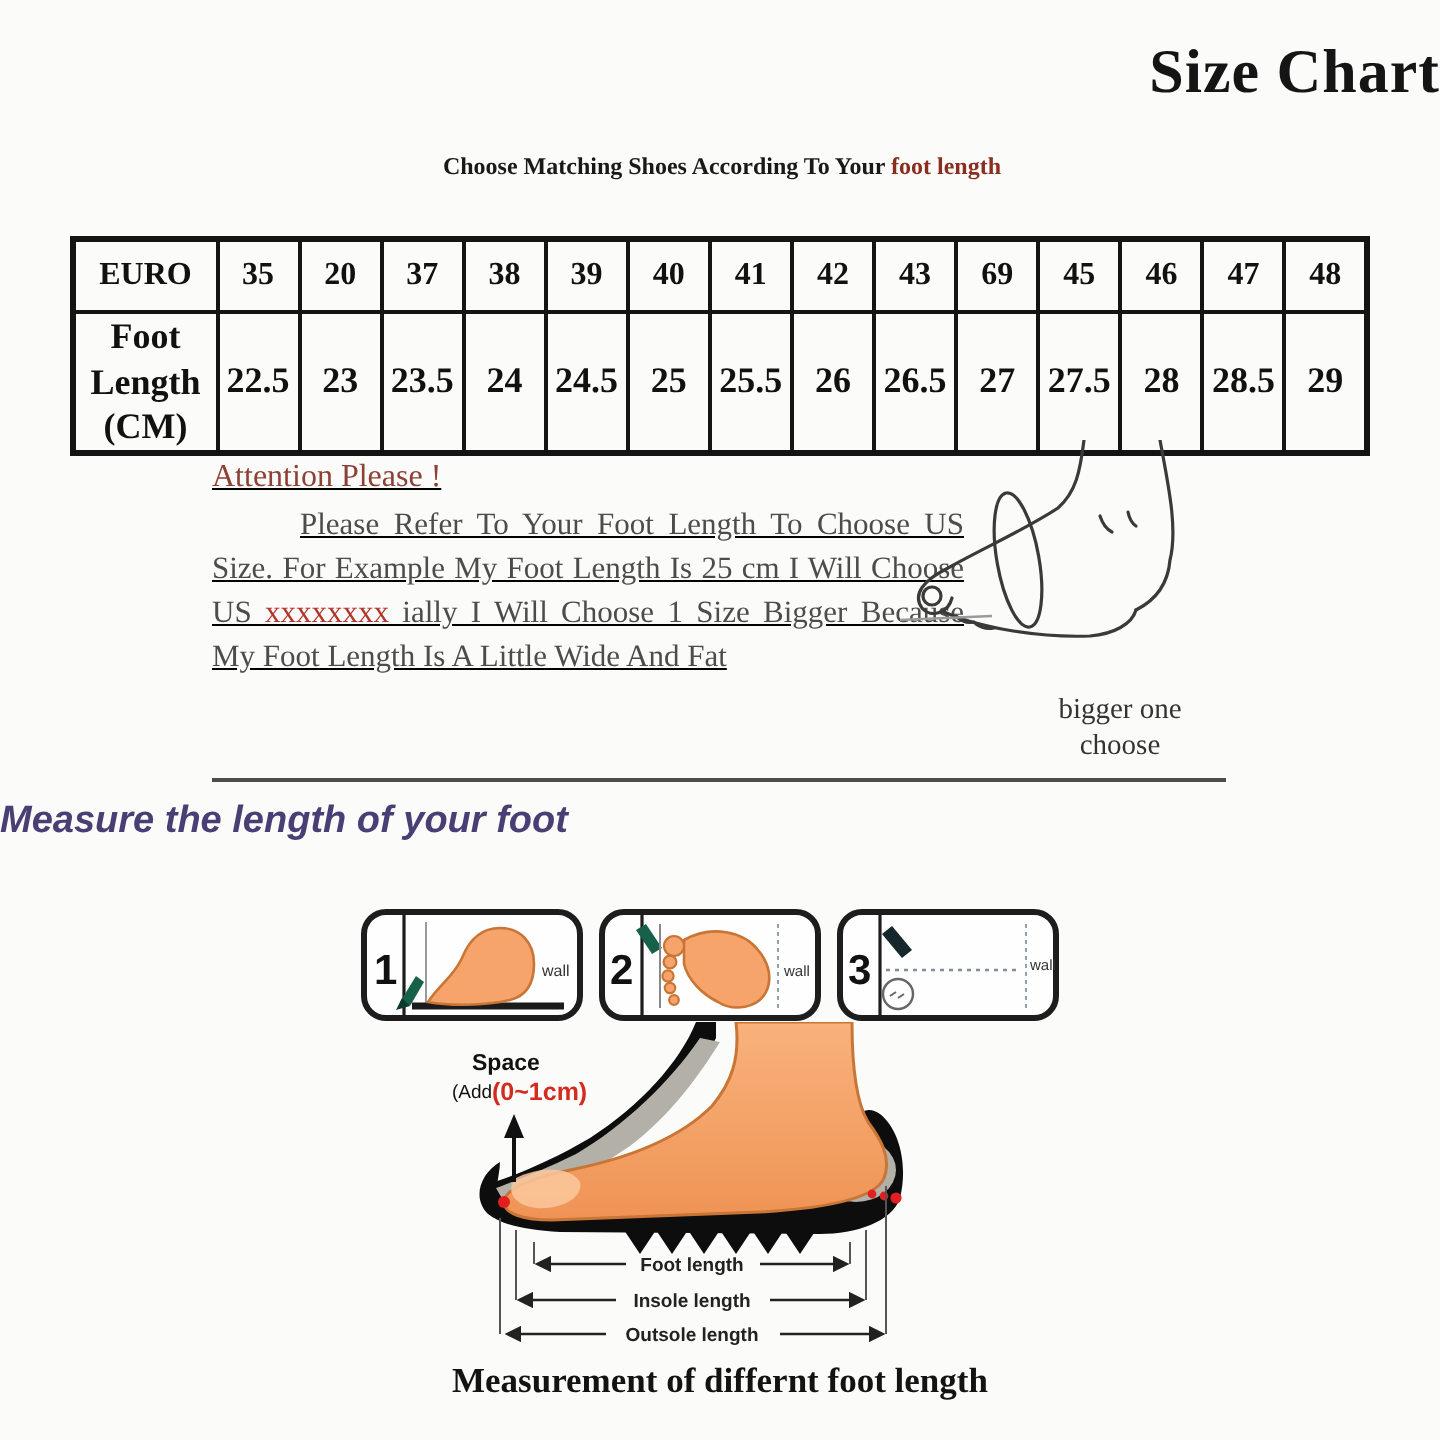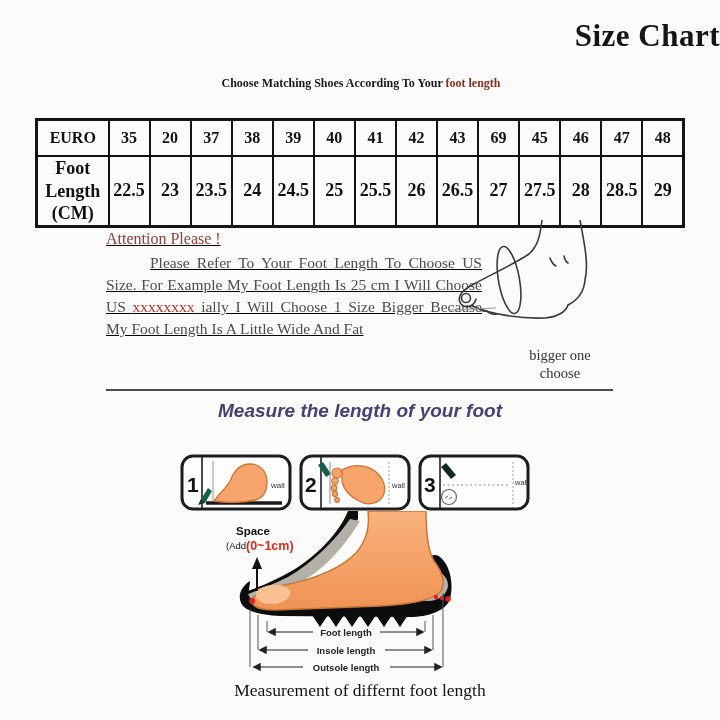--- a/index.html
+++ b/index.html
@@ -49,32 +49,32 @@
   .choose-note{
     position:absolute;left:500px;top:346px;width:120px;
     text-align:center;font-size:14.5px;color:#333;line-height:1.25;
   }
   .divider{
     position:absolute;left:106px;top:389px;width:507px;height:2px;
     background:#4d4d4d;
   }
   
   .measure-head{
-    position:absolute;top:400px;left:0;width:720px;text-align:center;
+    position:absolute;top:400px;left:0;width:720px;text-align:left;
     font-family:"Liberation Sans", sans-serif;
     font-size:19px;font-weight:bold;font-style:italic;color:#4a3f75;
   }
   .panels{
     position:absolute;left:180px;top:454px;display:flex;gap:7px;
   }
   .panel{width:112px;height:57px;}
   .bottom-diagram{position:absolute;left:200px;top:511px;}
   .caption{
     position:absolute;top:680px;left:0;width:720px;text-align:center;
-    font-size:17.5px;font-weight:normal;color:#131313;
+    font-size:17.5px;font-weight:bold;color:#131313;
   }
   svg text{font-family:"Liberation Sans", sans-serif;}
 </style>
 </head>
 <body>
 
 <div class="page">
 
   <div class="title">Size Chart</div>
 

